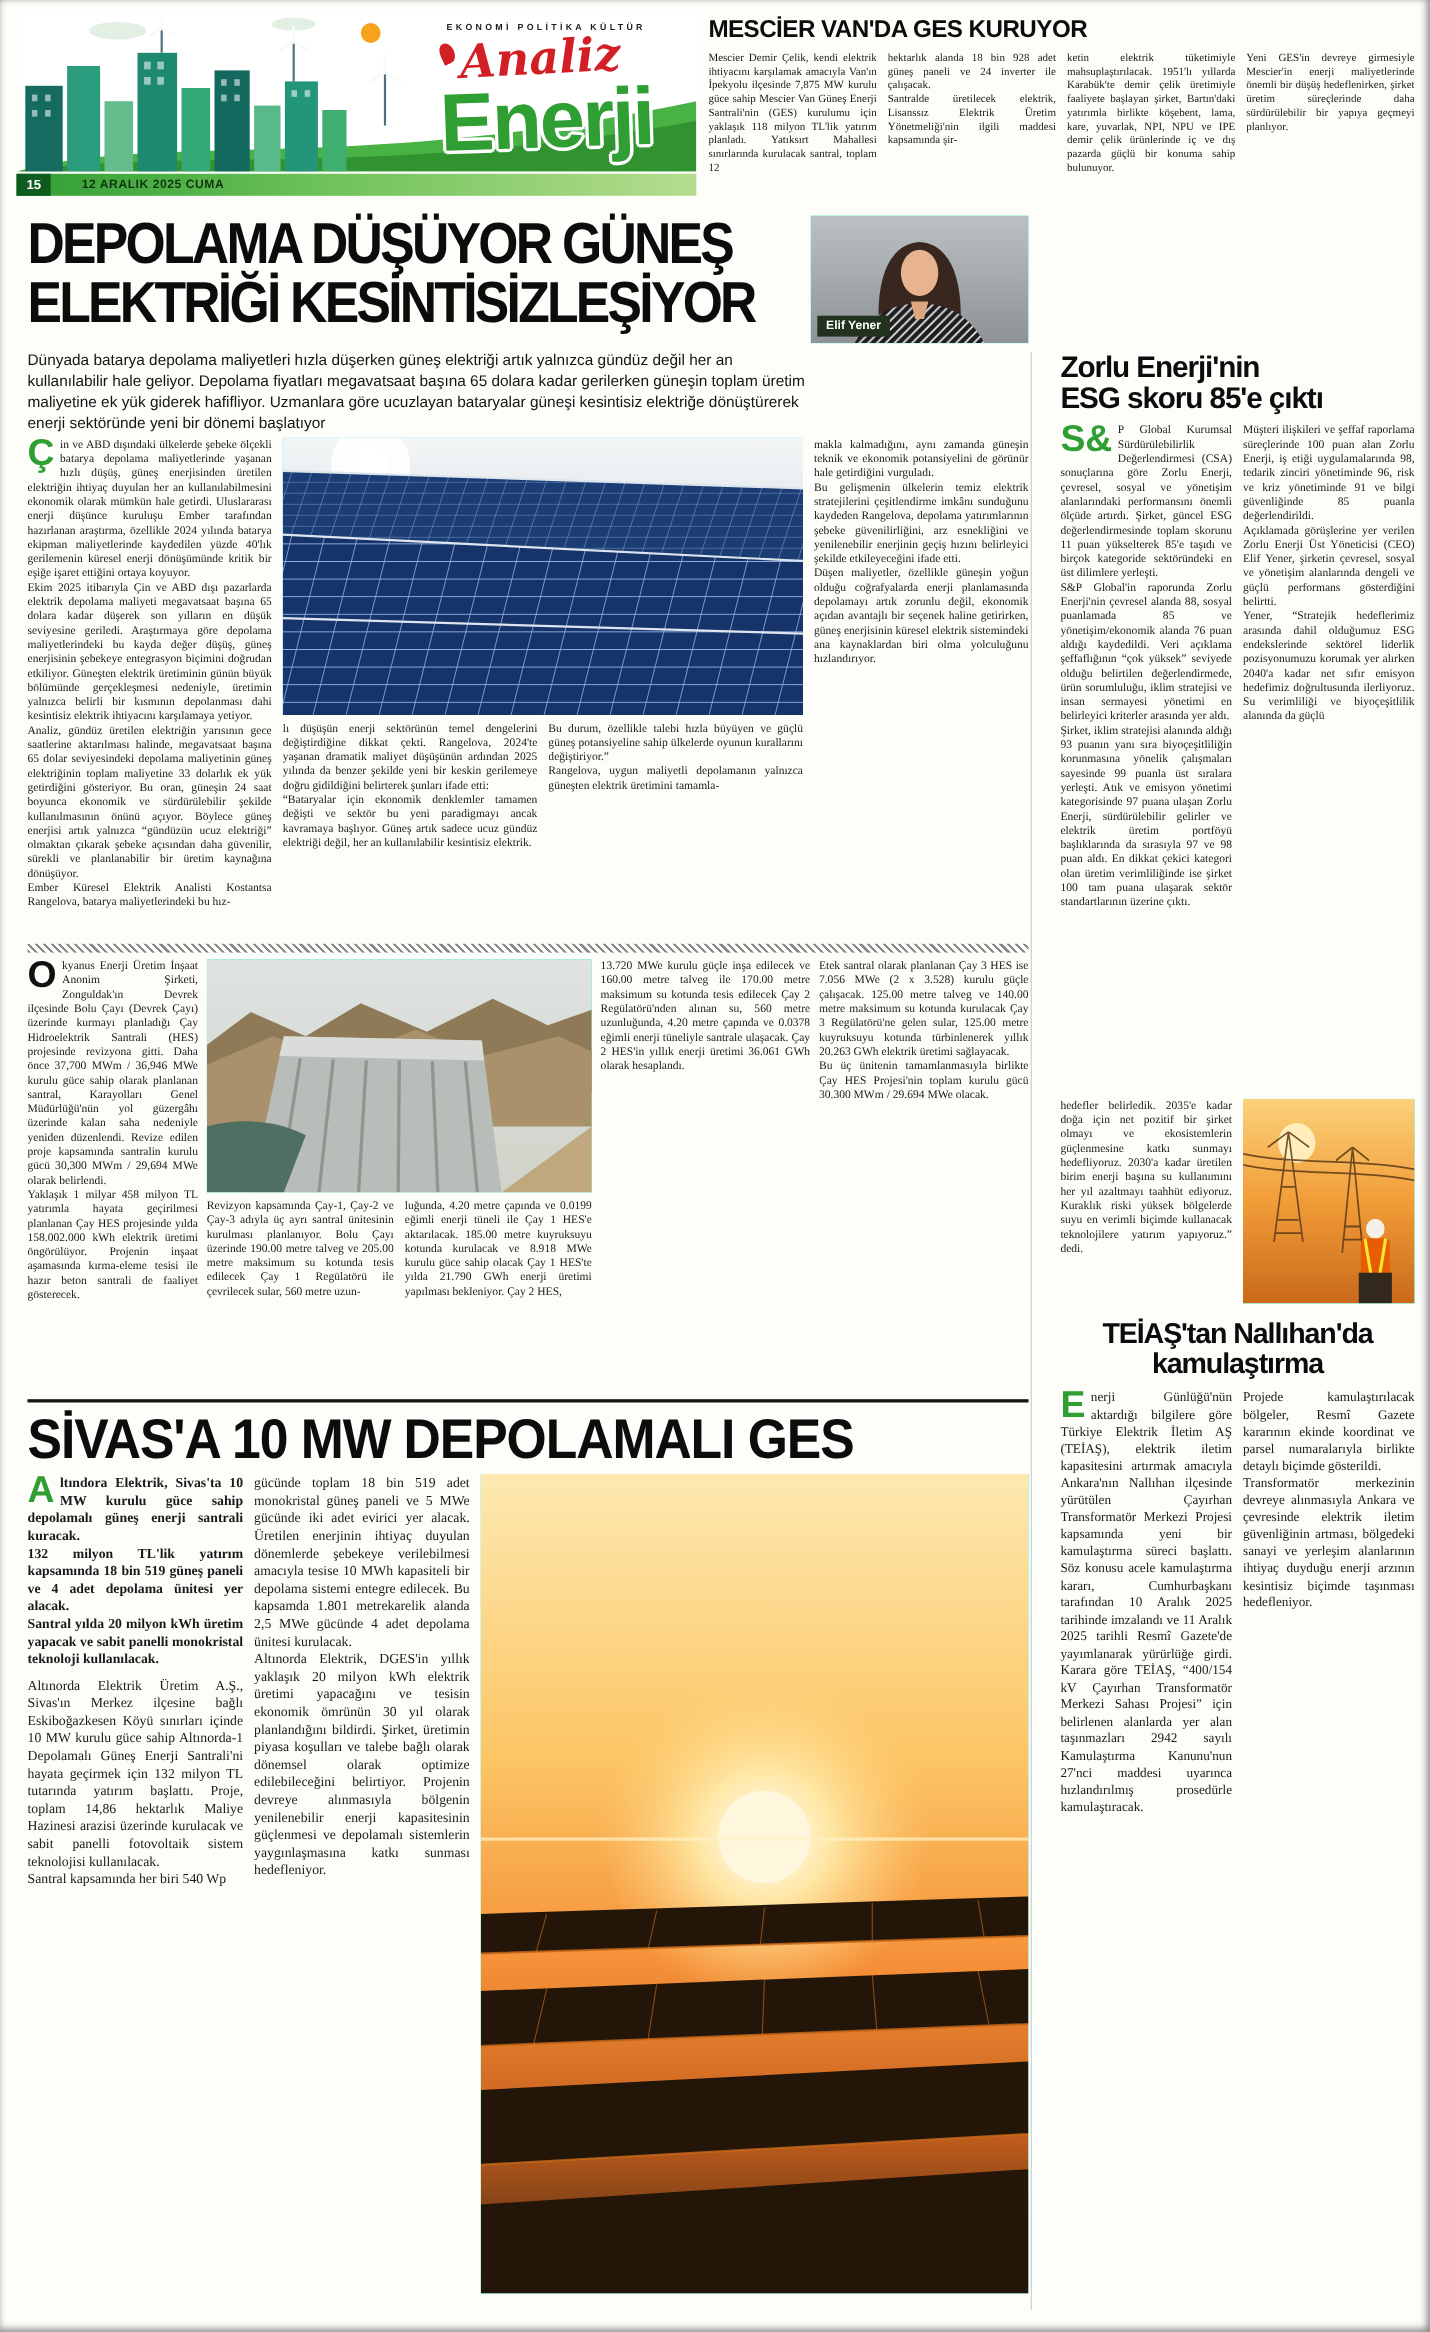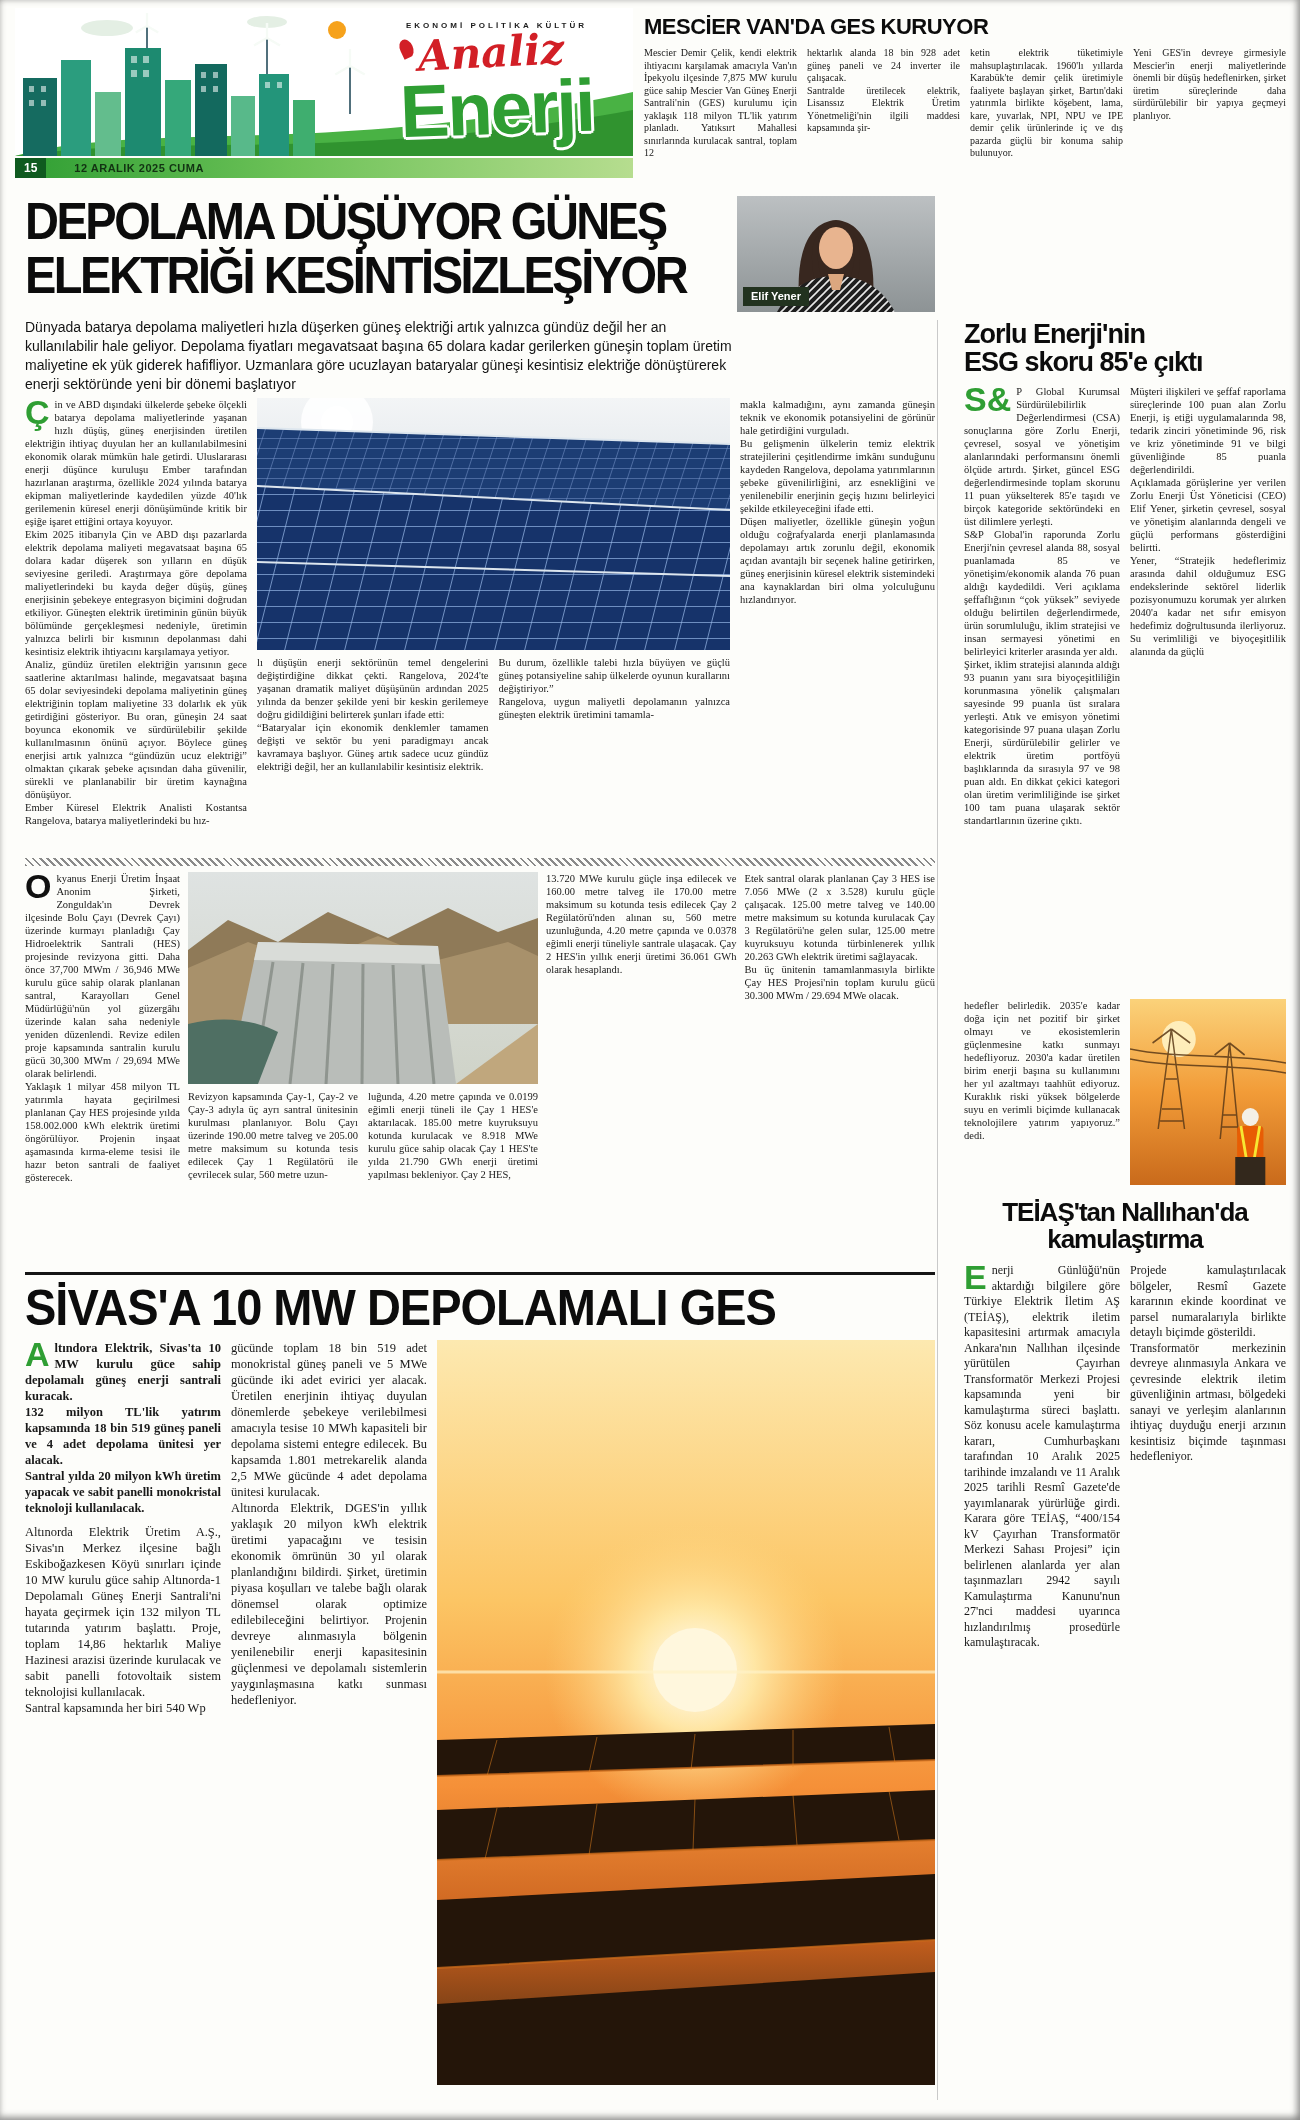--- a/index.html
+++ b/index.html
@@ -160,21 +160,21 @@
     <span class="pageno">15</span>
     <span class="dateline">12 ARALIK 2025 CUMA</span>
   </div>
 
   <section id="mescier" class="abs">
     <h3>MESCİER VAN'DA GES KURUYOR</h3>
     <div class="cols">
       <div class="col bodytext">Mescier Demir Çelik, kendi elektrik ihtiyacını karşılamak amacıyla Van'ın İpekyolu ilçesinde 7,875 MW kurulu güce sahip Mescier Van Güneş Enerji Santrali'nin (GES) kurulumu için yaklaşık 118 milyon TL'lik yatırım planladı. Yatıksırt Mahallesi sınırlarında kurulacak santral, toplam 12</div>
       <div class="col bodytext">hektarlık alanda 18 bin 928 adet güneş paneli ve 24 inverter ile çalışacak.
 Santralde üretilecek elektrik, Lisanssız Elektrik Üretim Yönetmeliği'nin ilgili maddesi kapsamında şir-</div>
-      <div class="col bodytext">ketin elektrik tüketimiyle mahsuplaştırılacak. 1960'lı yıllarda Karabük'te demir çelik üretimiyle faaliyete başlayan şirket, Bartın'daki yatırımla birlikte köşebent, lama, kare, yuvarlak, NPI, NPU ve IPE demir çelik ürünlerinde iç ve dış pazarda güçlü bir konuma sahip bulunuyor.</div>
+      <div class="col bodytext">ketin elektrik tüketimiyle mahsuplaştırılacak. 1951'lı yıllarda Karabük'te demir çelik üretimiyle faaliyete başlayan şirket, Bartın'daki yatırımla birlikte köşebent, lama, kare, yuvarlak, NPI, NPU ve IPE demir çelik ürünlerinde iç ve dış pazarda güçlü bir konuma sahip bulunuyor.</div>
       <div class="col bodytext">Yeni GES'in devreye girmesiyle Mescier'in enerji maliyetlerinde önemli bir düşüş hedeflenirken, şirket üretim süreçlerinde daha sürdürülebilir bir yapıya geçmeyi planlıyor.</div>
     </div>
   </section>
 
   <h1 id="main-headline" class="abs">
     <span>DEPOLAMA DÜŞÜYOR GÜNEŞ</span><br>
     <span>ELEKTRİĞİ KESİNTİSİZLEŞİYOR</span>
   </h1>
   <p id="lede" class="abs">Dünyada batarya depolama maliyetleri hızla düşerken güneş elektriği artık yalnızca gündüz değil her an kullanılabilir hale geliyor. Depolama fiyatları megavatsaat başına 65 dolara kadar gerilerken güneşin toplam üretim maliyetine ek yük giderek hafifliyor. Uzmanlara göre ucuzlayan bataryalar güneşi kesintisiz elektriğe dönüştürerek enerji sektöründe yeni bir dönemi başlatıyor</p>
 

